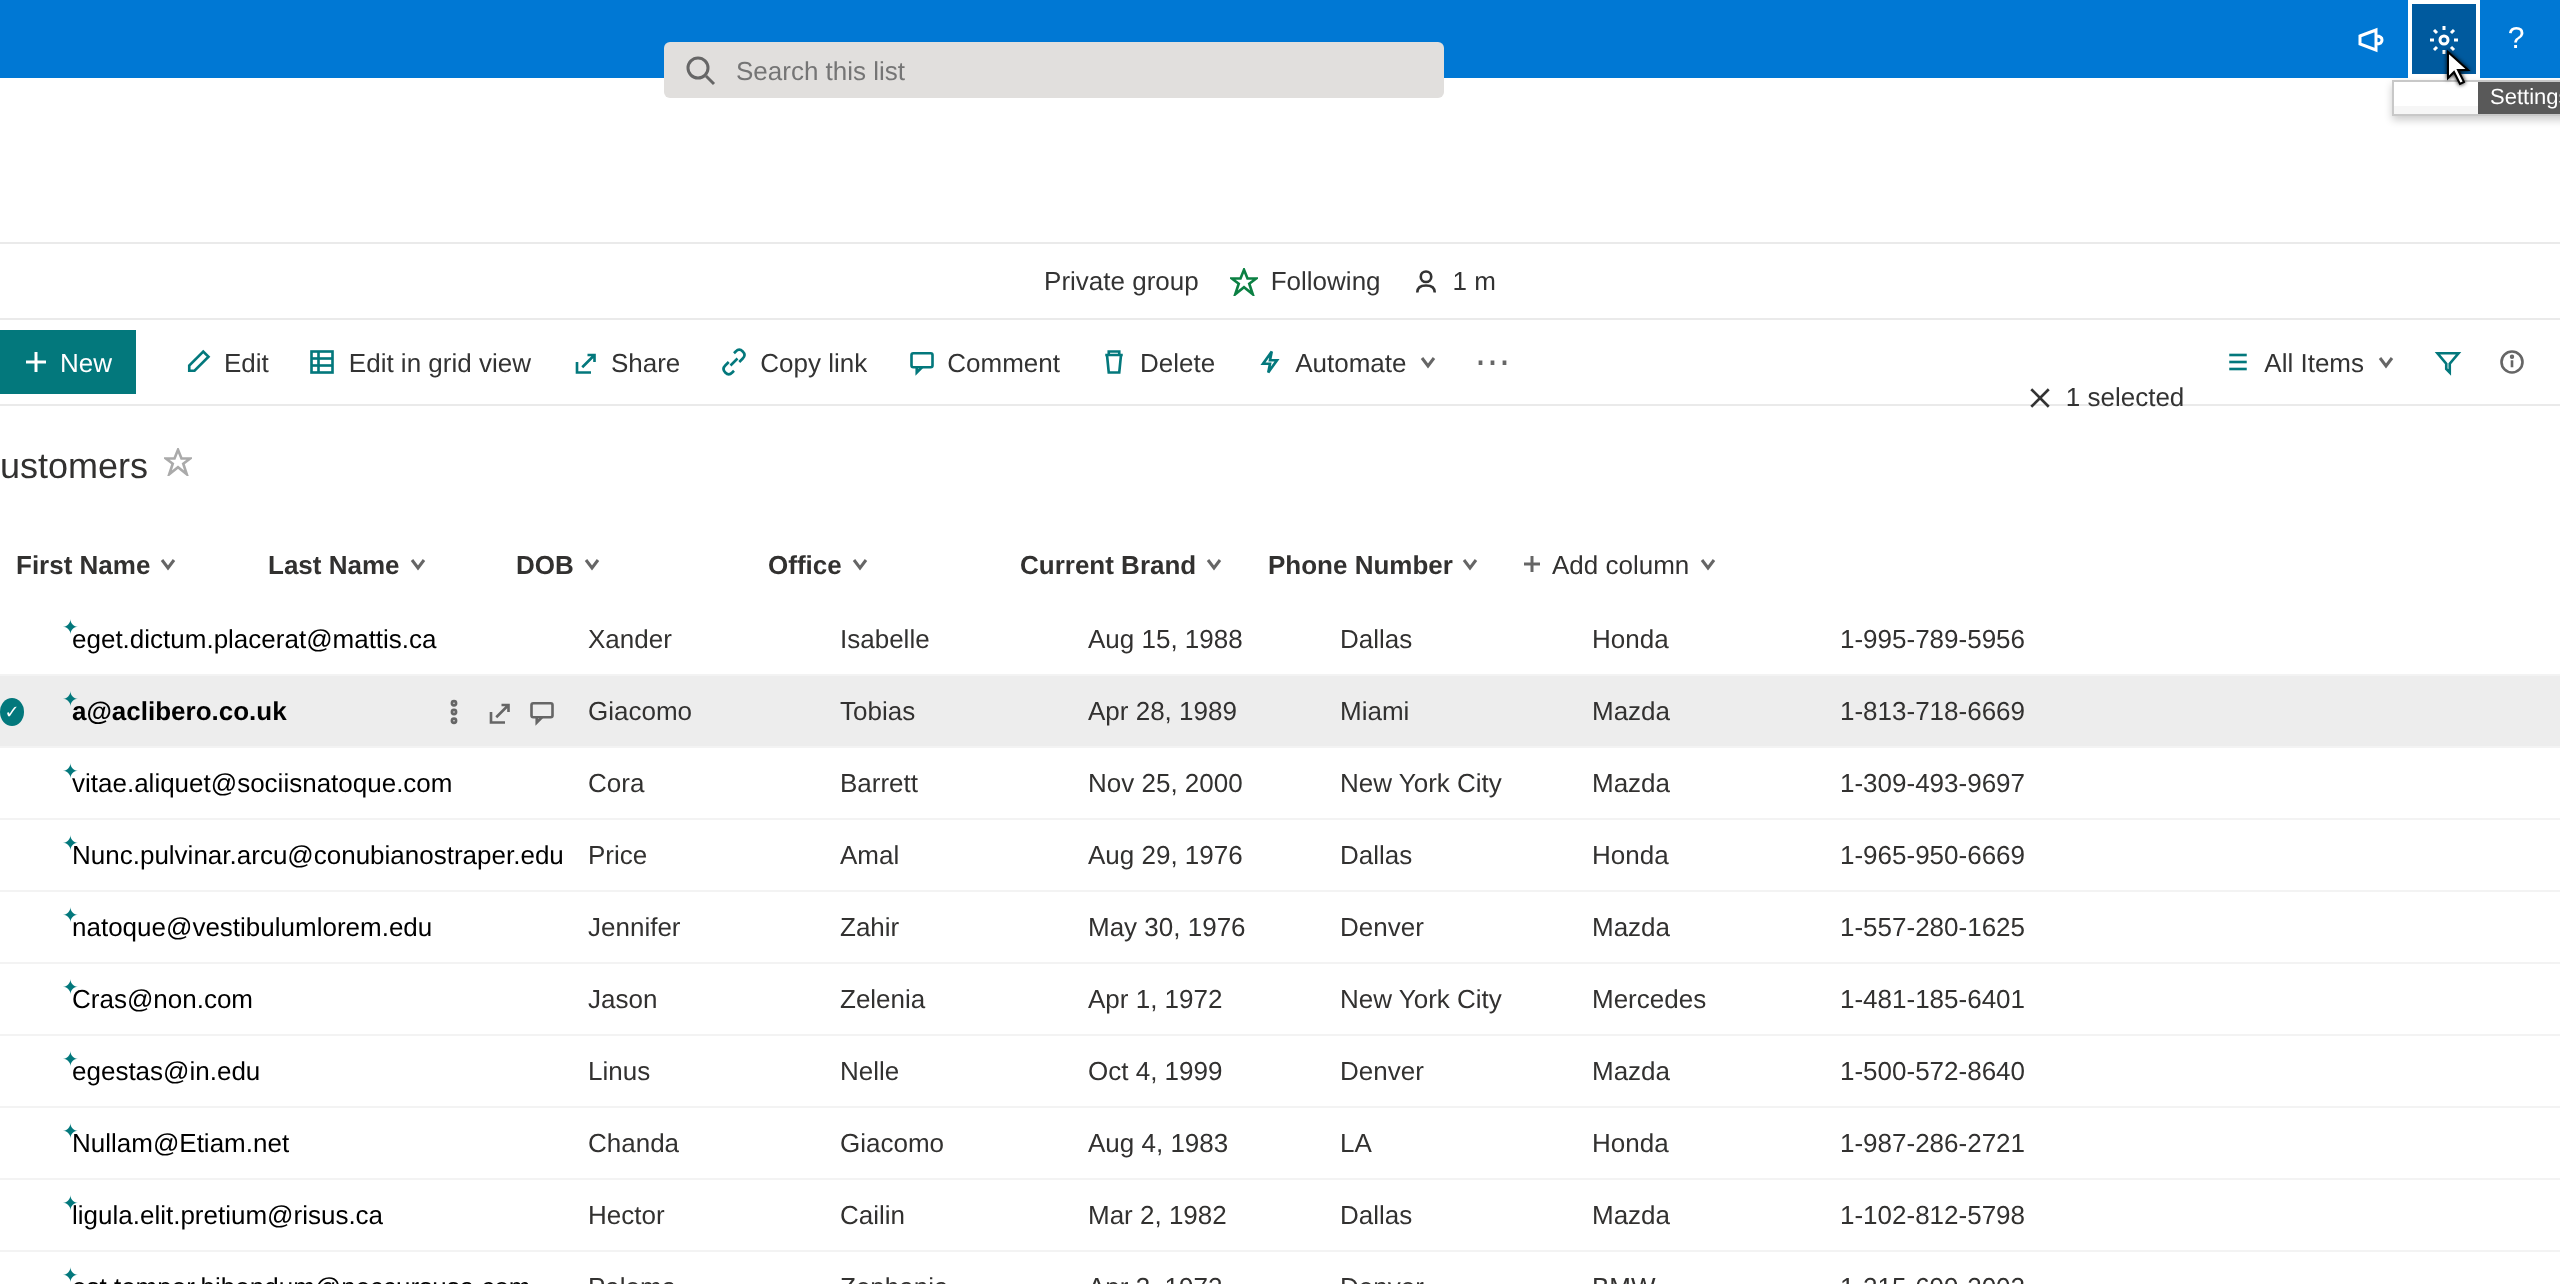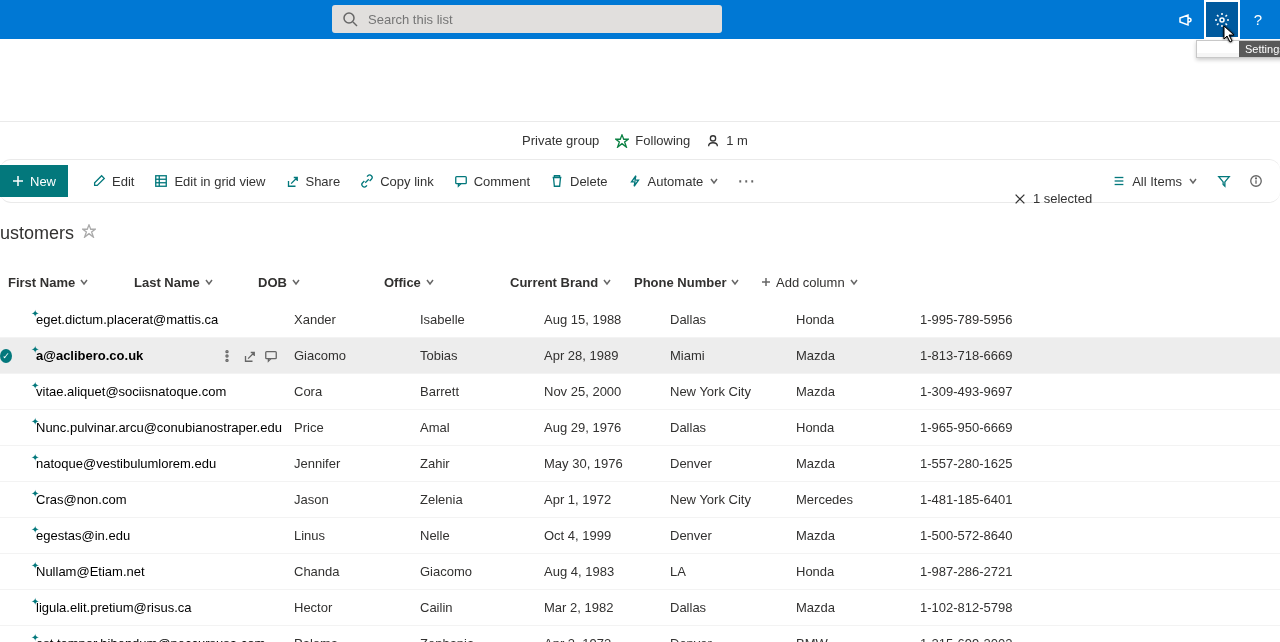--- a/index.html
+++ b/index.html
@@ -1,20 +1,20 @@
 <!DOCTYPE html>
 <html><head>
 <meta charset="utf-8">
 <style>
 * { box-sizing: border-box; margin: 0; padding: 0; font-family: "Segoe UI", Arial, sans-serif; }
 body { background: #fff; width: 1280px; height: 642px; overflow: hidden; position: relative; }
 
 
 .topbar { height: 39px; background: #0078d4; display: flex; align-items: center; position: relative; }
-.searchbox { position: absolute; left: 332px; top: 5px; width: 390px; height: 28px; background: #e1dfdd; border-radius: 3px; display: flex; align-items: center; padding: 0 10px; }
+.searchbox { position: absolute; left: 332px; top: 21px; width: 390px; height: 28px; background: #e1dfdd; border-radius: 3px; display: flex; align-items: center; padding: 0 10px; }
 .searchbox svg { width: 16px; height: 16px; color: #666; flex-shrink: 0; }
 .searchbox input { border: none; background: transparent; outline: none; margin-left: 10px; font-size: 13px; color: #555; width: 100%; }
 .topbar-actions { position: absolute; right: 4px; top: 0; height: 39px; display: flex; align-items: center; }
 .topbar-icon { width: 36px; height: 39px; display: flex; align-items: center; justify-content: center; color: #fff; cursor: pointer; }
 .topbar-icon.gear { background: #005a9e; border: 2px solid #fff; box-sizing: border-box; height: 39px; position: relative; }
 .cursor { position: absolute; left: 1222px; top: 24px; width: 16px; height: 20px; z-index: 100; }
 .cursor svg { filter: drop-shadow(0 0 1px #000); }
 .tooltip { position: absolute; left: 1196px; top: 40px; background: #f6f6f6; border: 1px solid #c8c8c8; box-shadow: 0 2px 4px rgba(0,0,0,.2); z-index: 99; display: flex; }
 .tooltip-left { width: 42px; height: 12px; background: #fff; }
 .tooltip-text { background: #595959; color: #fff; font-size: 11px; padding: 2px 6px; }
@@ -22,21 +22,21 @@
 
 .spacer { height: 82px; background: #fff; }
 
 
 .inforow { height: 38px; border-top: 1px solid #eaeaea; display: flex; align-items: center; justify-content: center; padding-right: 10px; gap: 16px; font-size: 13px; color: #333; }
 .following { display: flex; align-items: center; gap: 6px; color: #333; }
 .following svg { color: #0b8043; width: 14px; height: 14px; }
 .members { display: flex; align-items: center; gap: 6px; color: #333; }
 
 
-.cmdbar { height: 44px; border-top: 1px solid #eaeaea; border-bottom: 1px solid #eaeaea; display: flex; align-items: center; padding-left: 0; gap: 0; font-size: 13px; color: #333; border-radius: 11px; }
+.cmdbar { height: 44px; border-top: 1px solid #eaeaea; border-bottom: 1px solid #eaeaea; display: flex; align-items: center; padding-left: 0; gap: 0; font-size: 13px; color: #333; }
 .cmd-new { background: #03787c; color: #fff; height: 32px; padding: 0 12px; display: flex; align-items: center; gap: 6px; margin-right: 14px; }
 .cmd { display: flex; align-items: center; gap: 6px; padding: 0 10px; height: 32px; cursor: pointer; color: #333; }
 .cmd svg { color: #03787c; }
 .cmd-right { margin-left: auto; display: flex; align-items: center; gap: 4px; padding-right: 10px; }
 .sel-count { display: flex; align-items: center; gap: 6px; padding: 0 8px; margin-top: 35px; }
 .view-sel { display: flex; align-items: center; gap: 6px; padding: 0 8px; }
 .filter-btn, .info-btn { width: 28px; display: flex; justify-content: center; align-items: center; cursor: pointer; }
 .ellipsis { font-size: 18px; letter-spacing: 1px; color: #666; padding: 0 8px; cursor: pointer; }
 
 

